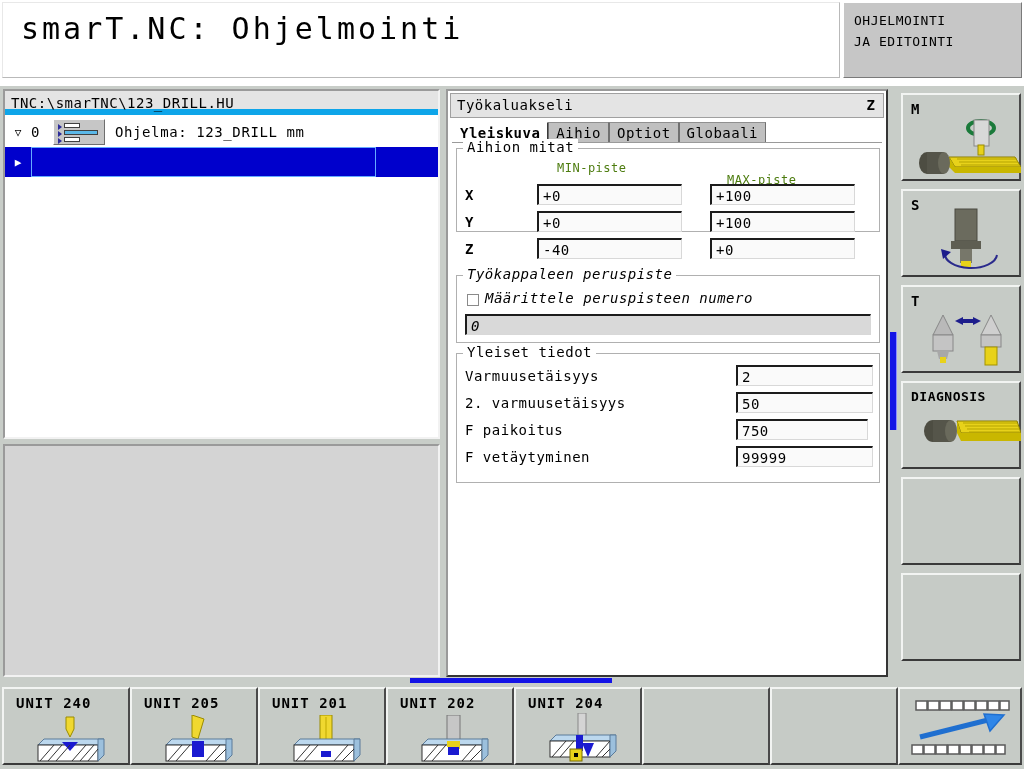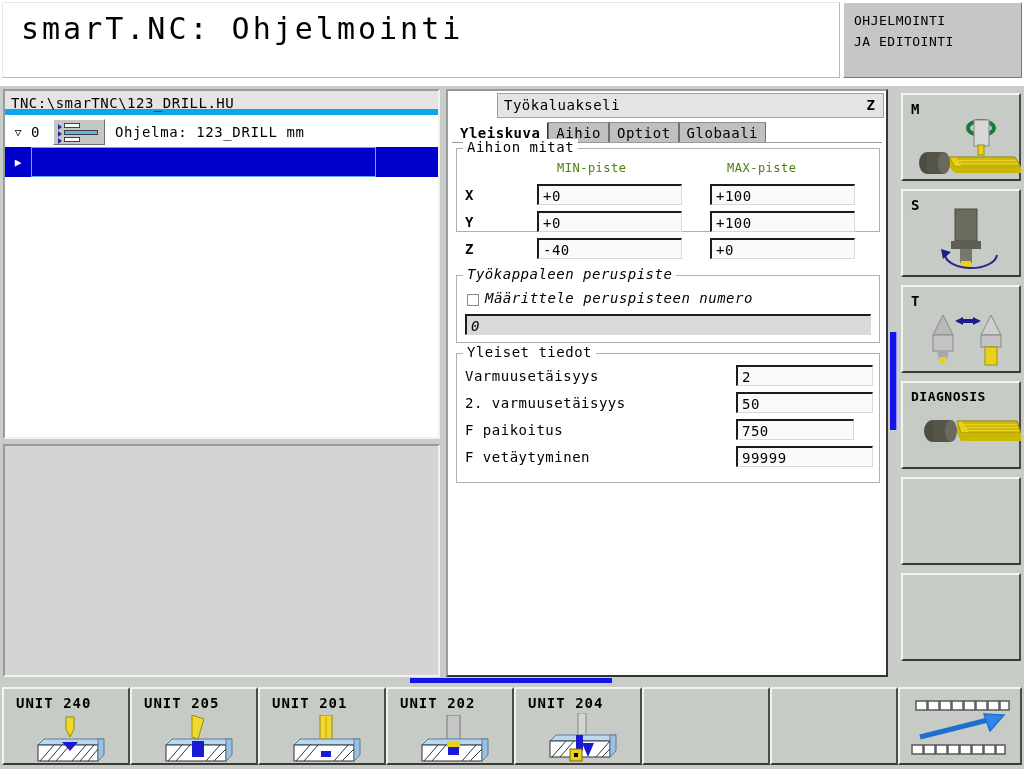--- a/index.html
+++ b/index.html
@@ -190,21 +190,20 @@
     border-right: 2px solid #353535;
     border-bottom: 2px solid #353535;
   }
   #form-title {
     position: absolute;
     left: 2px; top: 2px;
     right: 2px; height: 25px;
     background: #e4e4e4;
     border: 1px solid #a0a0a0;
     box-sizing: border-box;
-    margin-left: 47px;
   }
   #form-title .t-left {
     position: absolute; left: 6px; top: 3px;
     font-size: 14px; letter-spacing: 0.5px; color: #000;
   }
   #form-title .t-right {
     position: absolute; right: 8px; top: 3px;
     font-size: 14px; font-weight: bold; color: #000;
   }
 
@@ -465,21 +464,21 @@
       <div class="tab active">Yleiskuva</div>
       <div class="tab">Aihio</div>
       <div class="tab">Optiot</div>
       <div class="tab">Globaali</div>
     </div>
     <div id="tabs-underline"></div>
 
     <div class="group" id="grp-aihio">
       <div class="group-legend">Aihion mitat</div>
       <div class="col-head" style="left:100px;top:12px;">MIN-piste</div>
-      <div class="col-head" style="left:270px;top:12px;">MAX-piste</div>
+      <div class="col-head" style="left:270px;top:24px;">MAX-piste</div>
 
       <div class="axis-label" style="left:8px;top:38px;">X</div>
       <div class="field" style="left:80px;top:35px;width:145px;height:21px;">
         <span>+0</span>
       </div>
       <div class="field" style="left:253px;top:35px;width:145px;height:21px;">
         <span>+100</span>
       </div>
 
       <div class="axis-label" style="left:8px;top:65px;">Y</div>
@@ -515,21 +514,21 @@
       <div class="field" style="left:279px;top:11px;width:137px;height:21px;">
         <span>2</span>
       </div>
 
       <div class="row-label" style="top:41px;">2. varmuusetäisyys</div>
       <div class="field" style="left:279px;top:38px;width:137px;height:21px;">
         <span>50</span>
       </div>
 
       <div class="row-label" style="top:68px;">F paikoitus</div>
-      <div class="field" style="left:279px;top:65px;width:118px;height:21px;">
+      <div class="field" style="left:279px;top:65px;width:132px;height:21px;">
         <span>750</span>
       </div>
 
       <div class="row-label" style="top:95px;">F vetäytyminen</div>
       <div class="field" style="left:279px;top:92px;width:137px;height:21px;">
         <span>99999</span>
       </div>
     </div>
   </div>
 </div>

